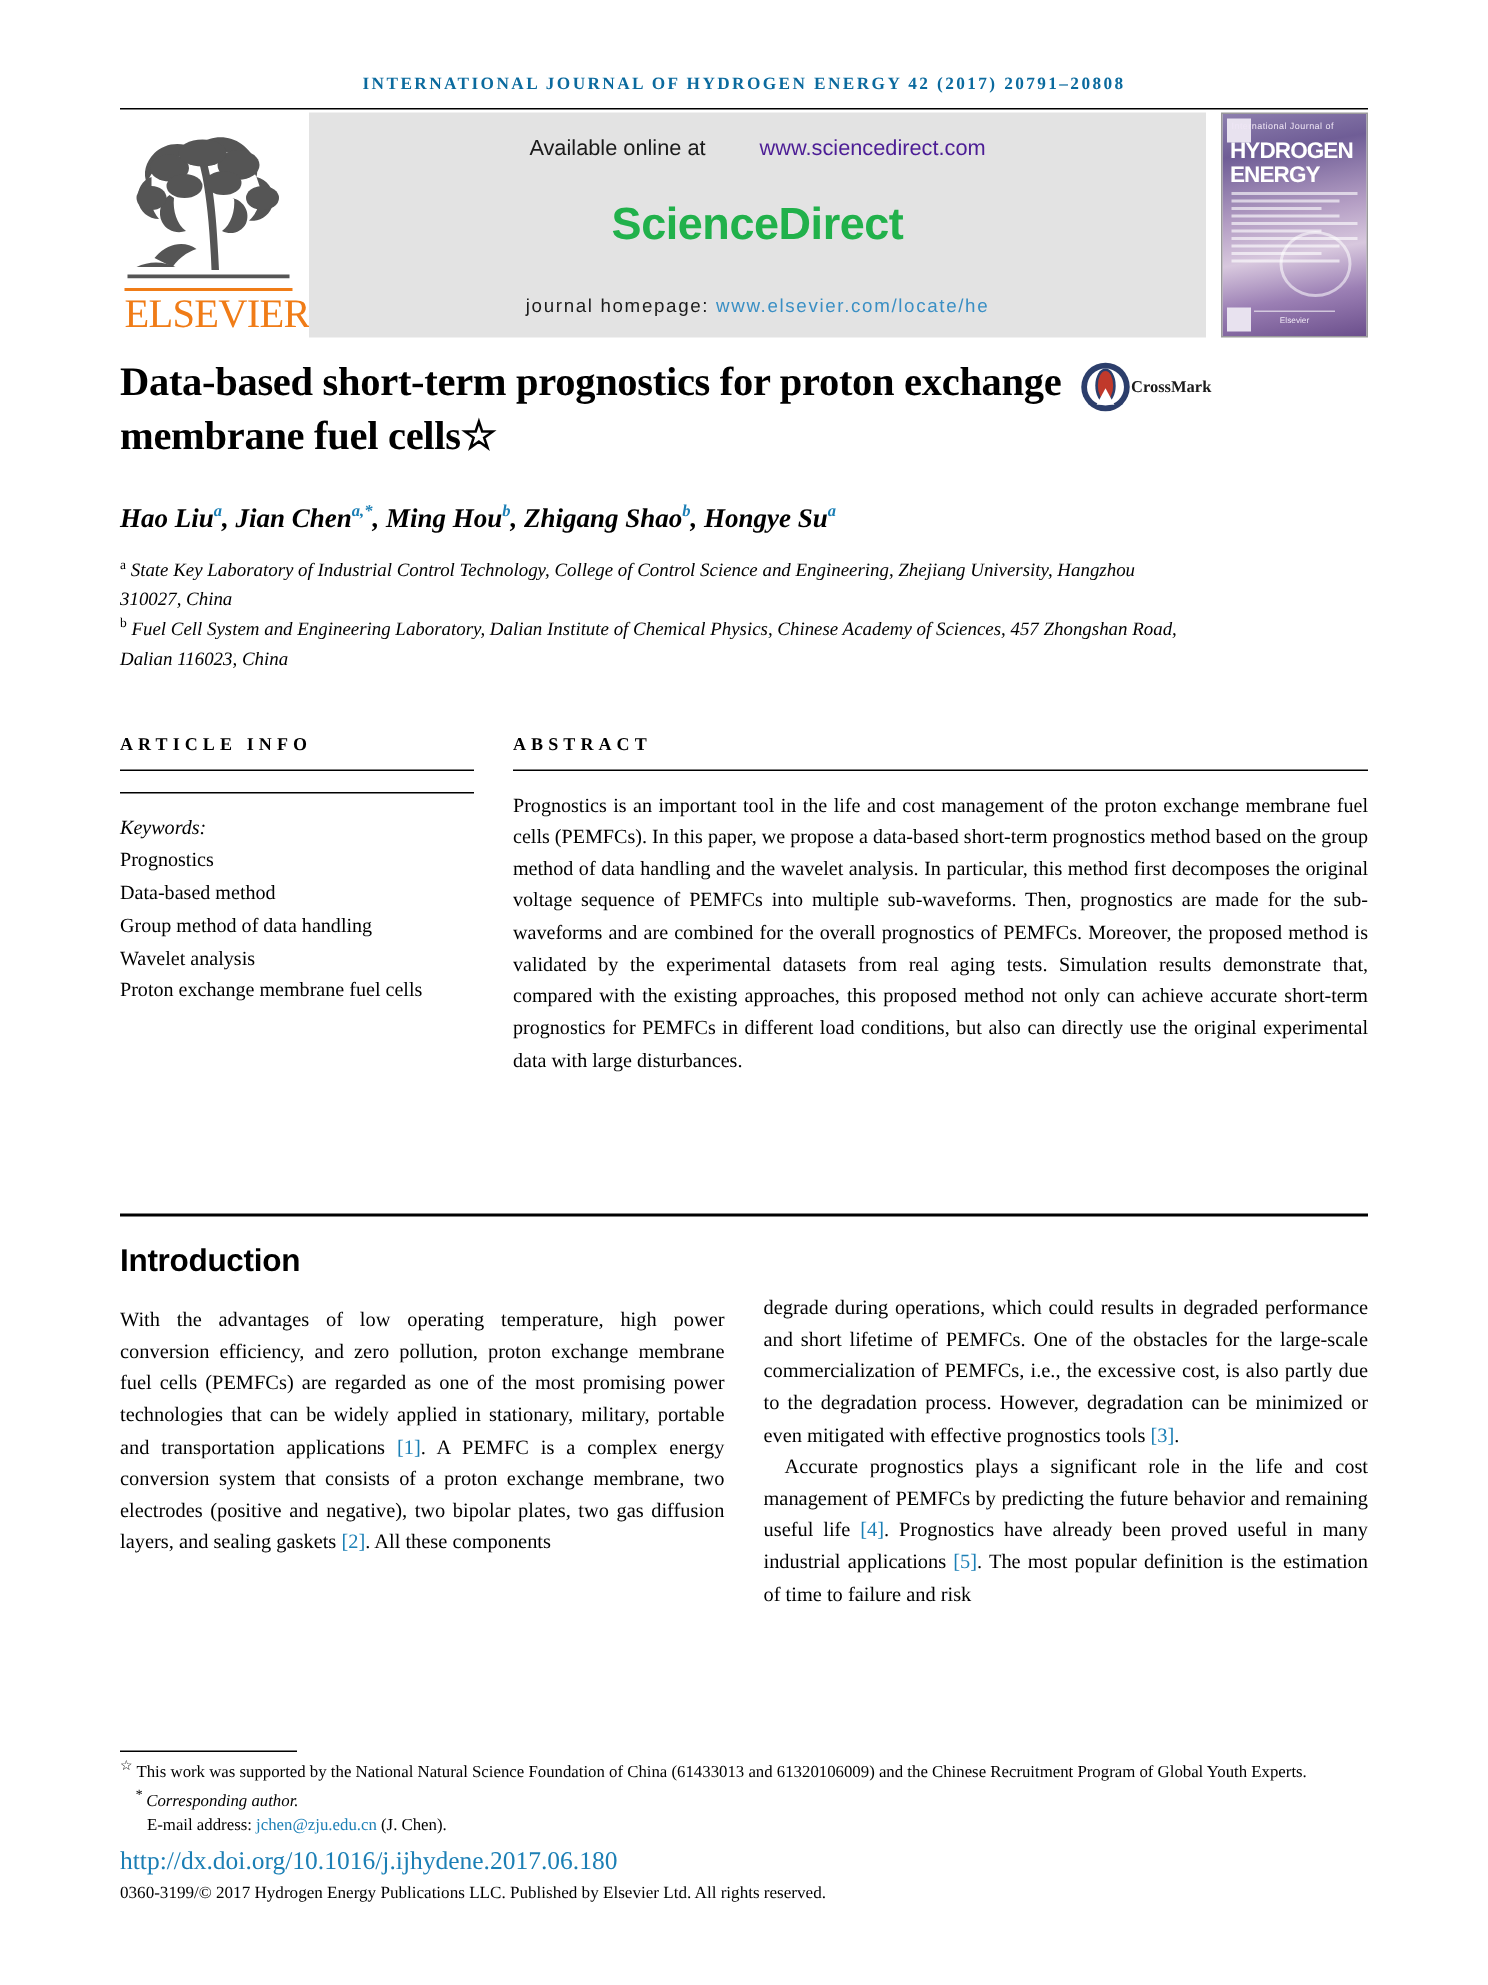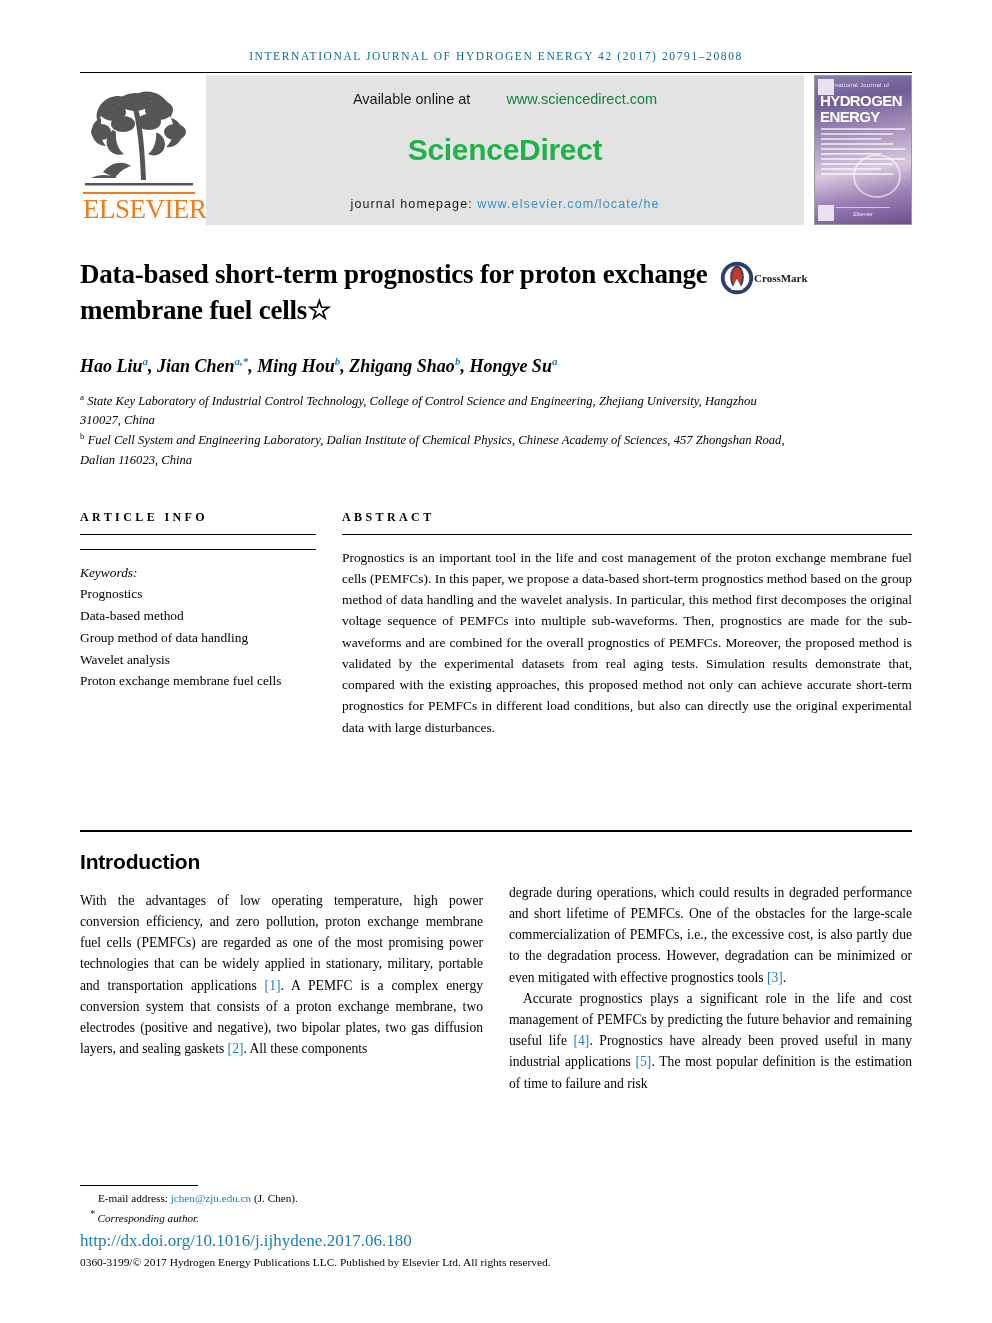--- a/index.html
+++ b/index.html
@@ -17,20 +17,21 @@
     text-align: center;
     color: #0b6a9e;
     font-family: "Liberation Serif", serif;
     font-size: 11.5px;
     letter-spacing: 1.6px;
     font-variant: small-caps;
     text-transform: uppercase;
     padding-top: 50px;
     padding-bottom: 10px;
     white-space: nowrap;
+    font-weight: bold;
   }
   .rule-top { border-top: 1.6px solid #000; margin-bottom: 0; }
 
   
   .masthead { display: flex; align-items: stretch; height: 150px; margin-top: 2px; }
   .elsevier-logo {
     width: 118px; flex: 0 0 118px;
     display: flex; flex-direction: column; justify-content: flex-end; align-items: center;
     padding-bottom: 2px;
   }
@@ -50,21 +51,21 @@
     background: #e3e3e3;
     margin: 0 10px 0 8px;
     display: flex; flex-direction: column; justify-content: space-between;
     align-items: center;
     padding: 16px 0 14px 0;
   }
   .sd-avail {
     font-family: "Liberation Sans", sans-serif;
     font-size: 14.5px; color: #1a1a1a;
   }
-  .sd-avail .lnk { color: #15803d; margin-left: 32px; }
+  .sd-avail .lnk { color: #4c1d95; margin-left: 32px; }
   .sd-title {
     font-family: "Liberation Sans", sans-serif;
     font-weight: bold; font-size: 30px; color: #21b14b;
     letter-spacing: -0.3px; margin-top: -4px;
   }
   .sd-home {
     font-family: "Liberation Sans", sans-serif;
     font-size: 12.5px; letter-spacing: 1.1px; color: #1a1a1a;
   }
   .sd-home .lnk { color: #3a8fc4; }
@@ -90,21 +91,21 @@
   .cov-circle { position:absolute; left:38px; top:78px; width:48px; height:44px;
                 border:2px solid rgba(255,255,255,.55); border-radius:50%; }
   .cov-foot { position:absolute; bottom:7px; left:0; right:0; text-align:center;
               font-family:"Liberation Sans",sans-serif; font-size:5.5px; color:#f0e8f6; }
   .cov-foot u { display:block; width:54px; height:1px; background:rgba(255,255,255,.6); margin:0 auto 3px; }
   .cov-badge { position:absolute; width:16px; height:16px; background:#e8e2ef; }
   .cov-badge.tl { left:3px; top:3px; }
   .cov-badge.bl { left:3px; bottom:3px; }
 
   
-  .title-row { display:flex; align-items:flex-start; margin-top: 32px; }
+  .title-row { display:flex; align-items:flex-start; margin-top: 12px; }
   .article-title {
     flex: 1 1 auto;
     font-family: "Liberation Serif", serif;
     font-weight: bold; font-size: 27px; line-height: 1.33;
     letter-spacing: -0.2px; max-width: 640px;
   }
   .crossmark { flex: 0 0 auto; display:flex; align-items:center; gap:0; margin-top: 4px; }
   .cm-mark { width: 34px; height: 34px; }
   .cm-text { font-family:"Liberation Serif",serif; font-weight:bold; font-size:11px; color:#1a1a1a; }
 
@@ -295,24 +296,28 @@
       <div class="spacer-head"></div>
       <div class="bodytext">
         <p><span>degrade during operations, which could results in degraded performance and short lifetime of PEMFCs. One of the obstacles for the large-scale commercialization of PEMFCs, i.e., the excessive cost, is also partly due to the degradation process. However, degradation can be minimized or even mitigated with effective prognostics tools </span><span class="ref">[3]</span><span>.</span></p>
         <p><span>Accurate prognostics plays a significant role in the life and cost management of PEMFCs by predicting the future behavior and remaining useful life </span><span class="ref">[4]</span><span>. Prognostics have already been proved useful in many industrial applications </span><span class="ref">[5]</span><span>. The most popular definition is the estimation of time to failure and risk</span></p>
       </div>
     </div>
   </div>
 
   <div class="footnotes">
     <div class="fn-rule"></div>
-    <div class="fn fn-mail">
-      <span>E-mail address: </span><span class="fn-link">jchen@zju.edu.cn</span><span> (J. Chen).</span>
+    <div class="fn fn-star">
+      <sup>☆</sup>
+      <span>This work was supported by the National Natural Science Foundation of China (61433013 and 61320106009) and the Chinese Recruitment Program of Global Youth Experts.</span>
     </div>
     <div class="fn fn-corr">
       <sup>*</sup>
       <span>Corresponding author.</span>
     </div>
+    <div class="fn fn-mail">
+      <span>E-mail address: </span><span class="fn-link">jchen@zju.edu.cn</span><span> (J. Chen).</span>
+    </div>
     <div class="fn fn-doi">http://dx.doi.org/10.1016/j.ijhydene.2017.06.180</div>
     <div class="fn fn-issn">0360-3199/© 2017 Hydrogen Energy Publications LLC. Published by Elsevier Ltd. All rights reserved.</div>
   </div>
 
 </div>
 
 </body></html>

